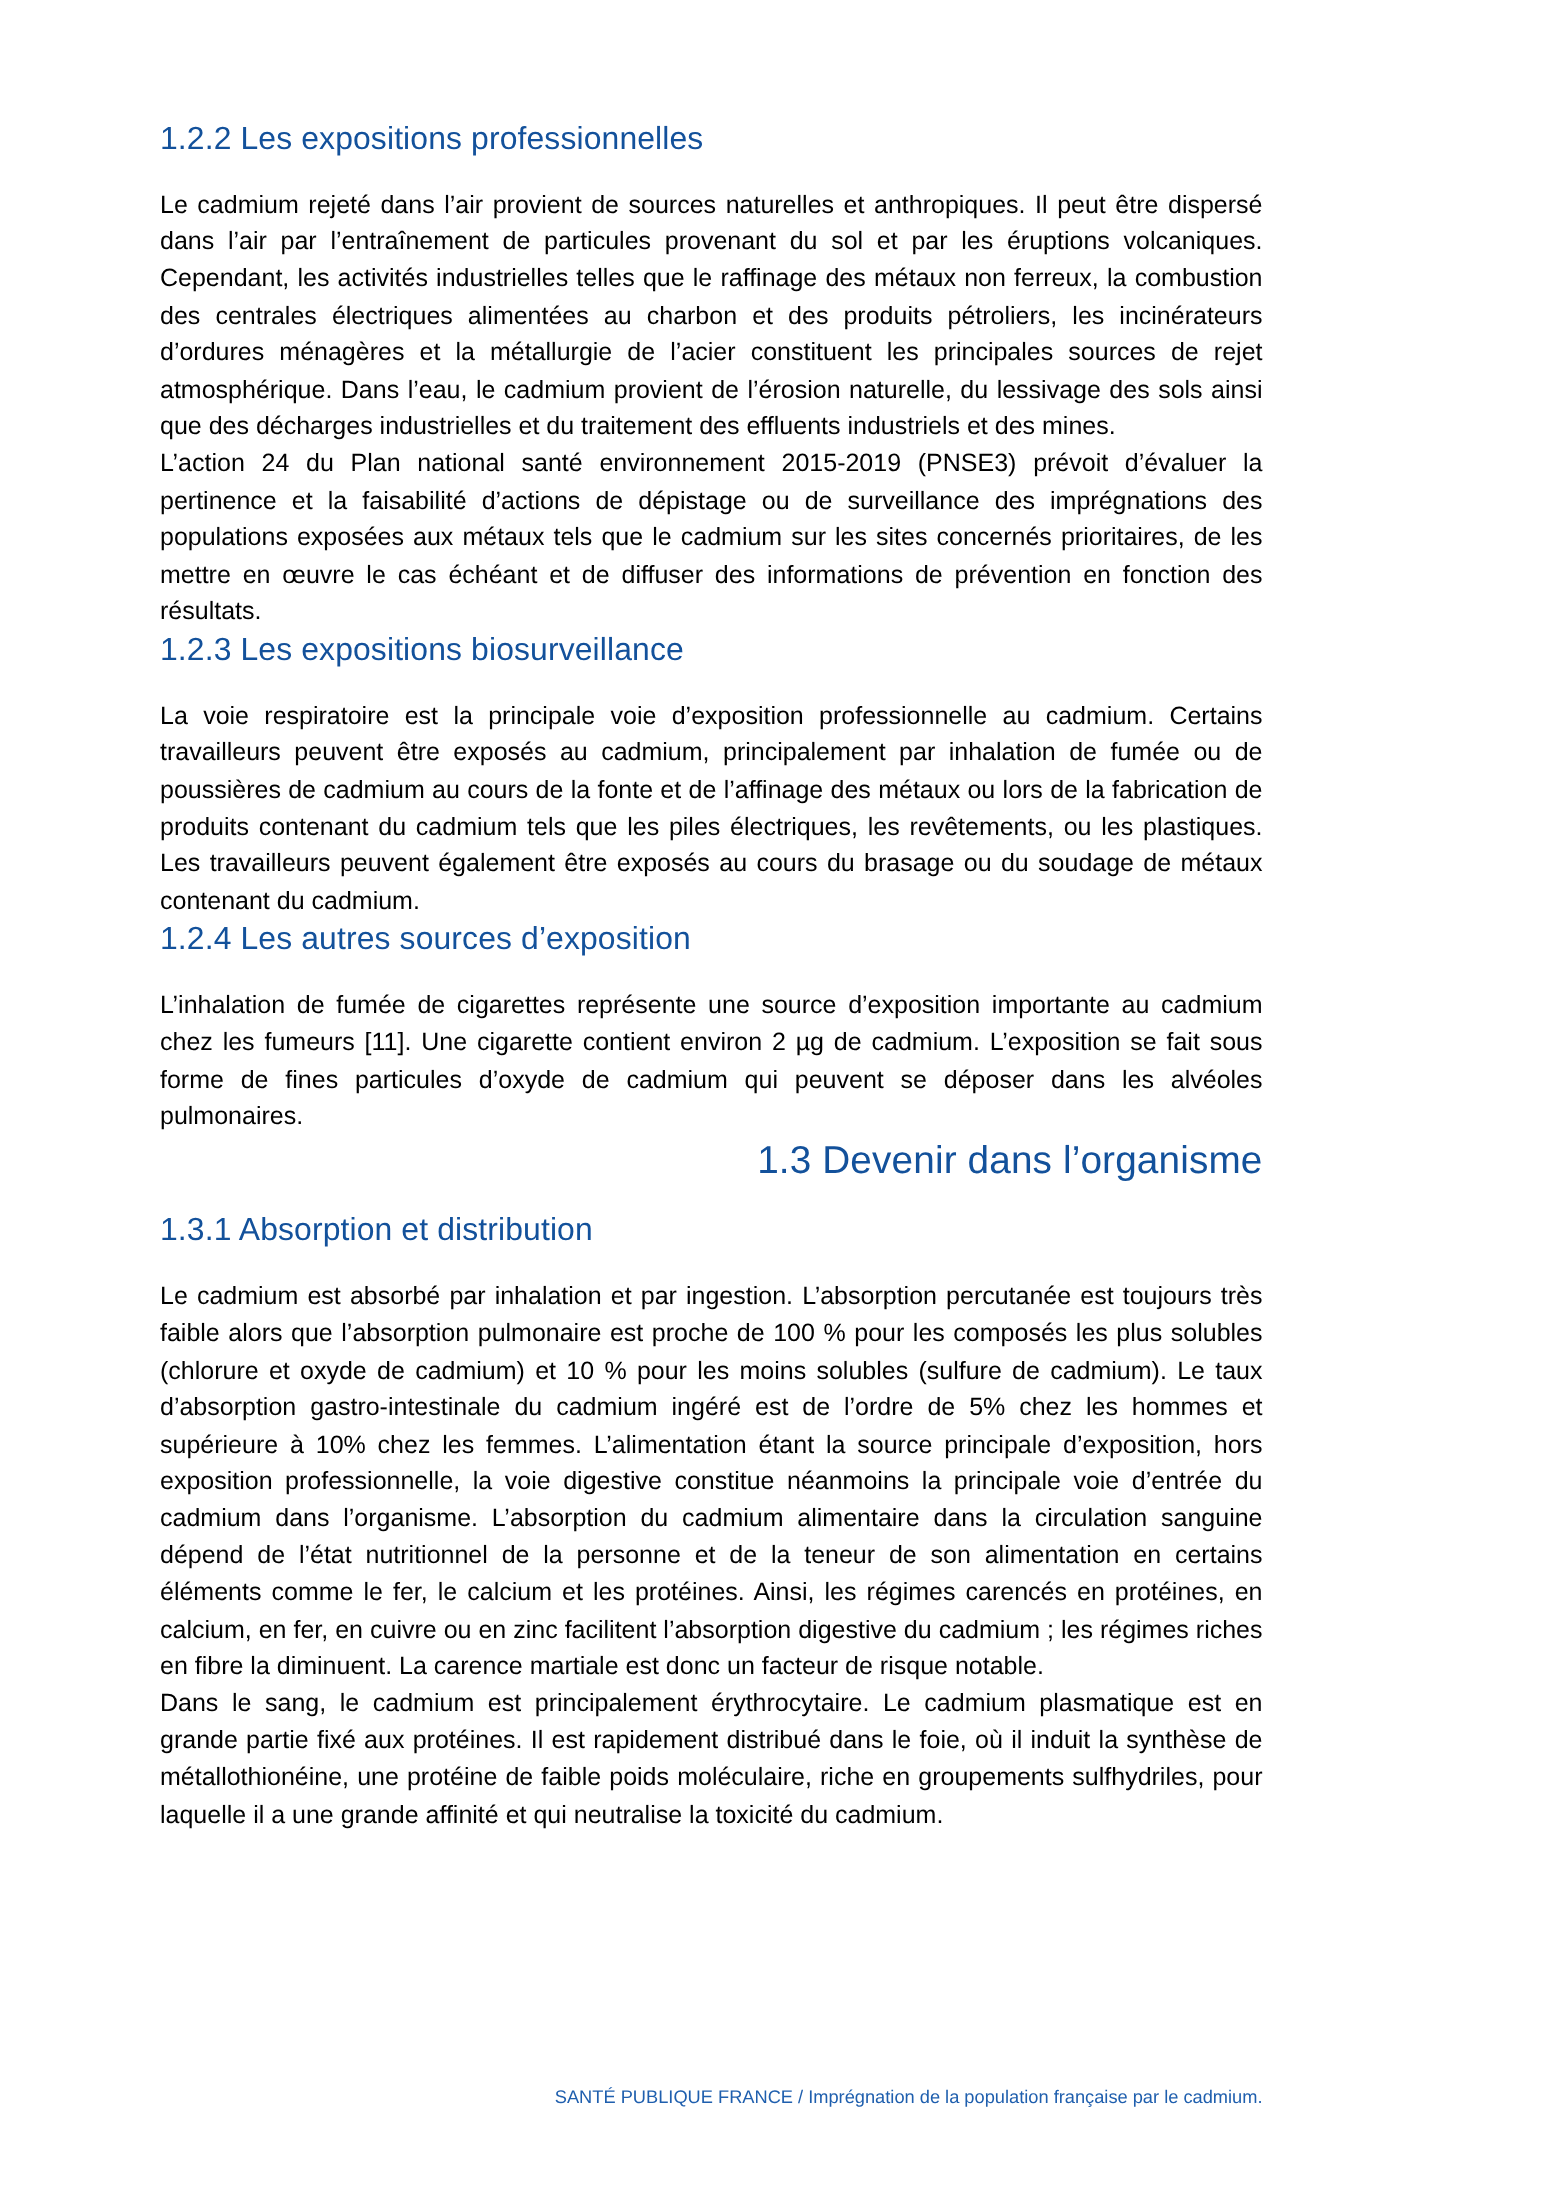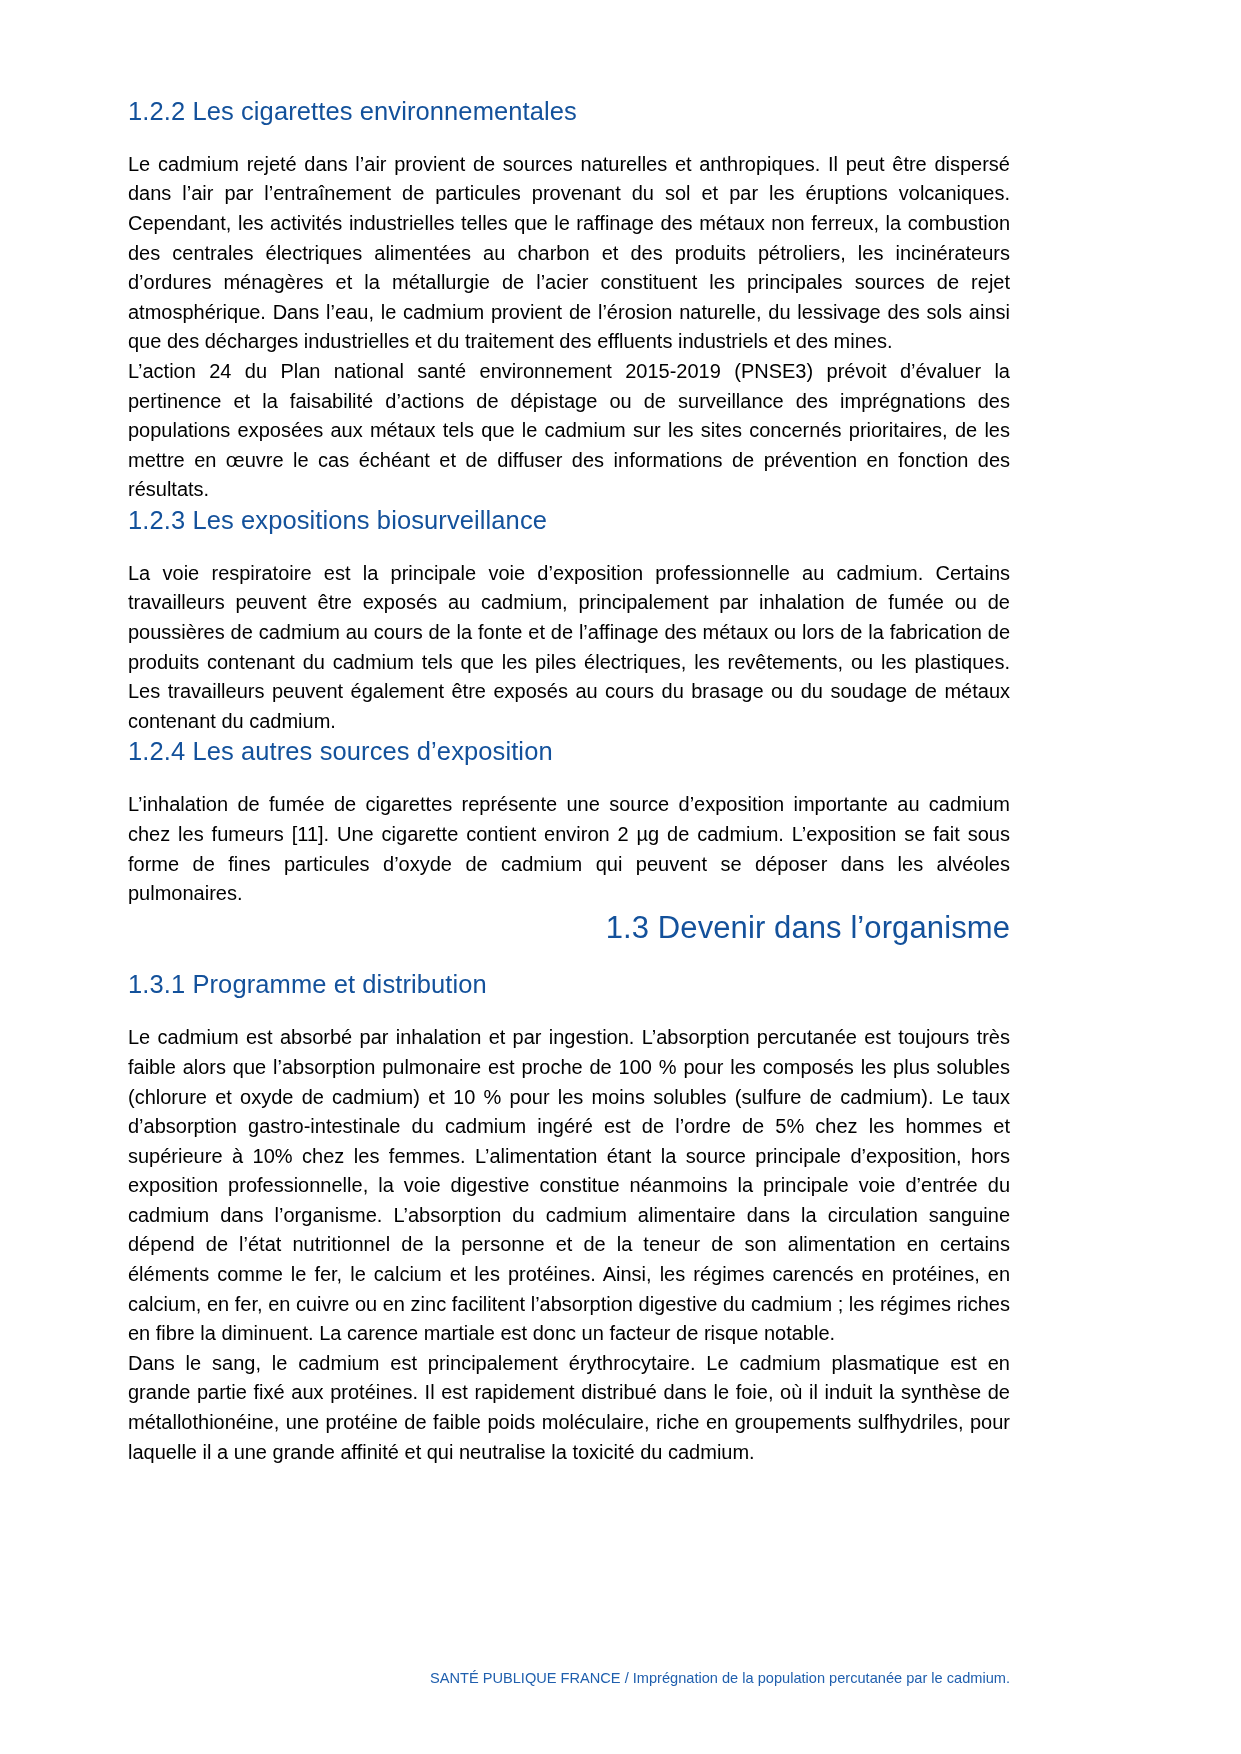--- a/index.html
+++ b/index.html
@@ -72,35 +72,35 @@
   }
   .footer div { display: block; }
 </style>
 </head>
 <body>
 
 <div class="page">
 
   <div class="content">
 
-    <h2 class="section-title">1.2.2 Les cigarettes environnementales</h2>
+    <h2 class="section-title">1.2.2 Les expositions professionnelles</h2>
     <p class="body-text gap-after-par">Le cadmium rejeté dans l’air provient de sources naturelles et anthropiques. Il peut être dispersé dans l’air par l’entraînement de particules provenant du sol et par les éruptions volcaniques. Cependant, les activités industrielles telles que le raffinage des métaux non ferreux, la combustion des centrales électriques alimentées au charbon et des produits pétroliers, les incinérateurs d’ordures ménagères et la métallurgie de l’acier constituent les principales sources de rejet atmosphérique. Dans l’eau, le cadmium provient de l’érosion naturelle, du lessivage des sols ainsi que des décharges industrielles et du traitement des effluents industriels et des mines.</p>
     <p class="body-text">L’action 24 du Plan national santé environnement 2015-2019 (PNSE3) prévoit d’évaluer la pertinence et la faisabilité d’actions de dépistage ou de surveillance des imprégnations des populations exposées aux métaux tels que le cadmium sur les sites concernés prioritaires, de les mettre en œuvre le cas échéant et de diffuser des informations de prévention en fonction des résultats.</p>
 
     <h2 class="section-title gap-before-h2">1.2.3 Les expositions biosurveillance</h2>
     <p class="body-text">La voie respiratoire est la principale voie d’exposition professionnelle au cadmium. Certains travailleurs peuvent être exposés au cadmium, principalement par inhalation de fumée ou de poussières de cadmium au cours de la fonte et de l’affinage des métaux ou lors de la fabrication de produits contenant du cadmium tels que les piles électriques, les revêtements, ou les plastiques. Les travailleurs peuvent également être exposés au cours du brasage ou du soudage de métaux contenant du cadmium.</p>
 
     <h2 class="section-title gap-before-h2">1.2.4 Les autres sources d’exposition</h2>
     <p class="body-text">L’inhalation de fumée de cigarettes représente une source d’exposition importante au cadmium chez les fumeurs  [11]. Une cigarette contient environ 2 µg de cadmium. L’exposition se fait sous forme de fines particules d’oxyde de cadmium qui peuvent se déposer dans les alvéoles pulmonaires.</p>
 
     <h1 class="chapter-title gap-before-h1">1.3 Devenir dans l’organisme</h1>
 
-    <h2 class="section-title gap-h2-tight">1.3.1 Programme et distribution</h2>
+    <h2 class="section-title gap-h2-tight">1.3.1 Absorption et distribution</h2>
     <p class="body-text gap-after-par">Le cadmium est absorbé par inhalation et par ingestion. L’absorption percutanée est toujours très faible alors que l’absorption pulmonaire est proche de 100 % pour les composés les plus solubles (chlorure et oxyde de cadmium) et 10 % pour les moins solubles (sulfure de cadmium). Le taux d’absorption gastro-intestinale du cadmium ingéré est de l’ordre de 5% chez les hommes et supérieure à 10% chez les femmes. L’alimentation étant la source principale d’exposition, hors exposition professionnelle, la voie digestive constitue néanmoins la principale voie d’entrée du cadmium dans l’organisme. L’absorption du cadmium alimentaire dans la circulation sanguine dépend de l’état nutritionnel de la personne et de la teneur de son alimentation en certains éléments comme le fer, le calcium et les protéines. Ainsi, les régimes carencés en protéines, en calcium, en fer, en cuivre ou en zinc facilitent l’absorption digestive du cadmium ; les régimes riches en fibre la diminuent. La carence martiale est donc un facteur de risque notable.</p>
     <p class="body-text">Dans le sang, le cadmium est principalement érythrocytaire. Le cadmium plasmatique est en grande partie fixé aux protéines. Il est rapidement distribué dans le foie, où il induit la synthèse de métallothionéine, une protéine de faible poids moléculaire, riche en groupements sulfhydriles, pour laquelle il a une grande affinité et qui neutralise la toxicité du cadmium.</p>
 
   </div>
 
   <div class="footer">
-    <div>SANTÉ PUBLIQUE FRANCE / Imprégnation de la population percutanée par le cadmium.</div>
+    <div>SANTÉ PUBLIQUE FRANCE / Imprégnation de la population française par le cadmium.</div>
   </div>
 
 </div>
 
 </body></html>

